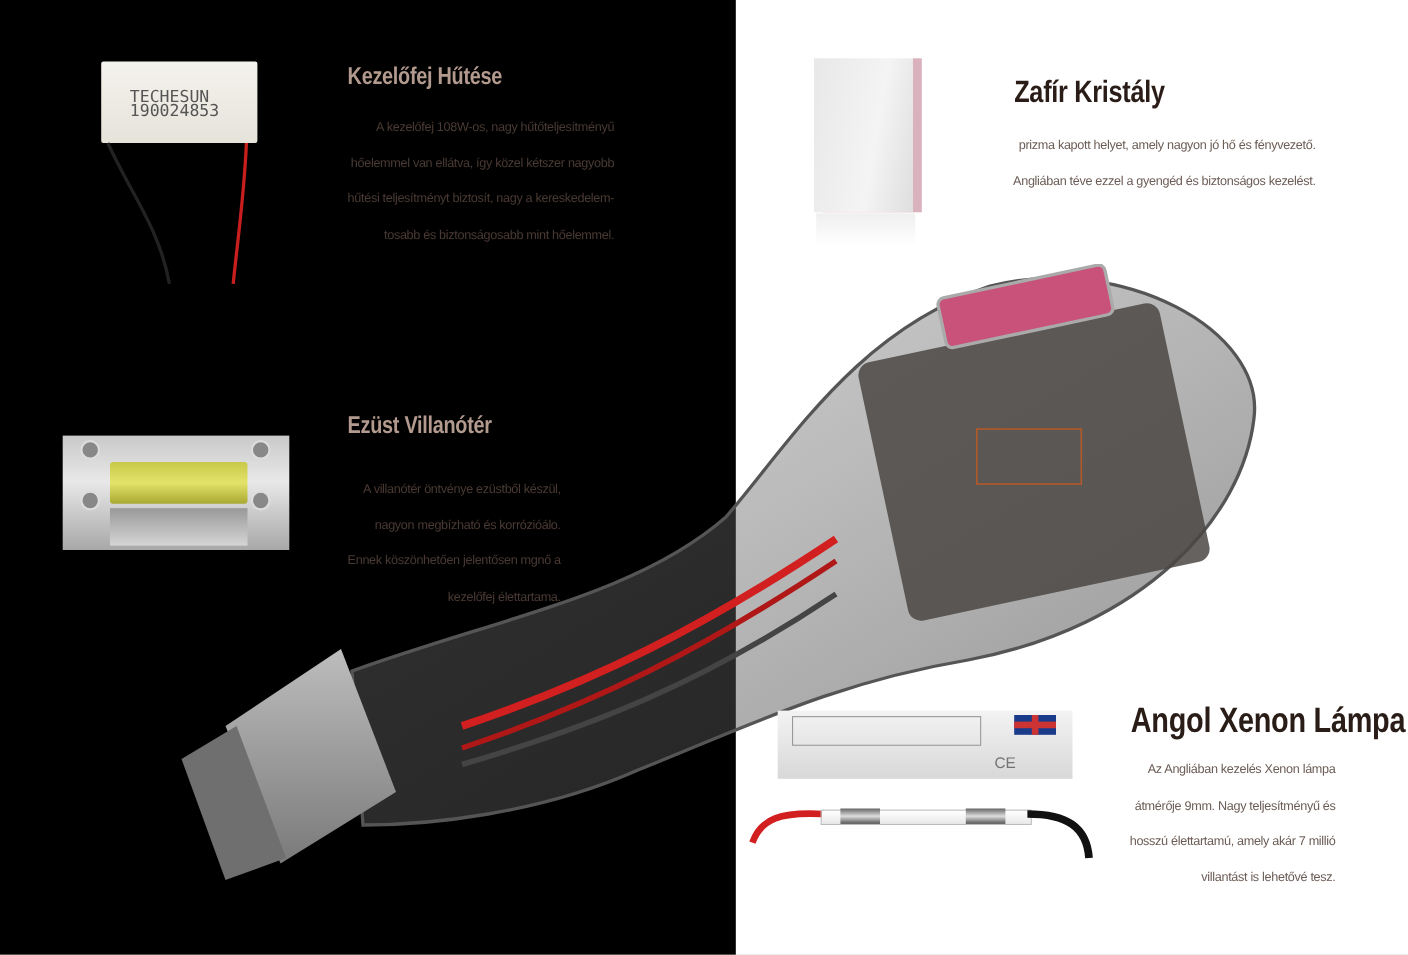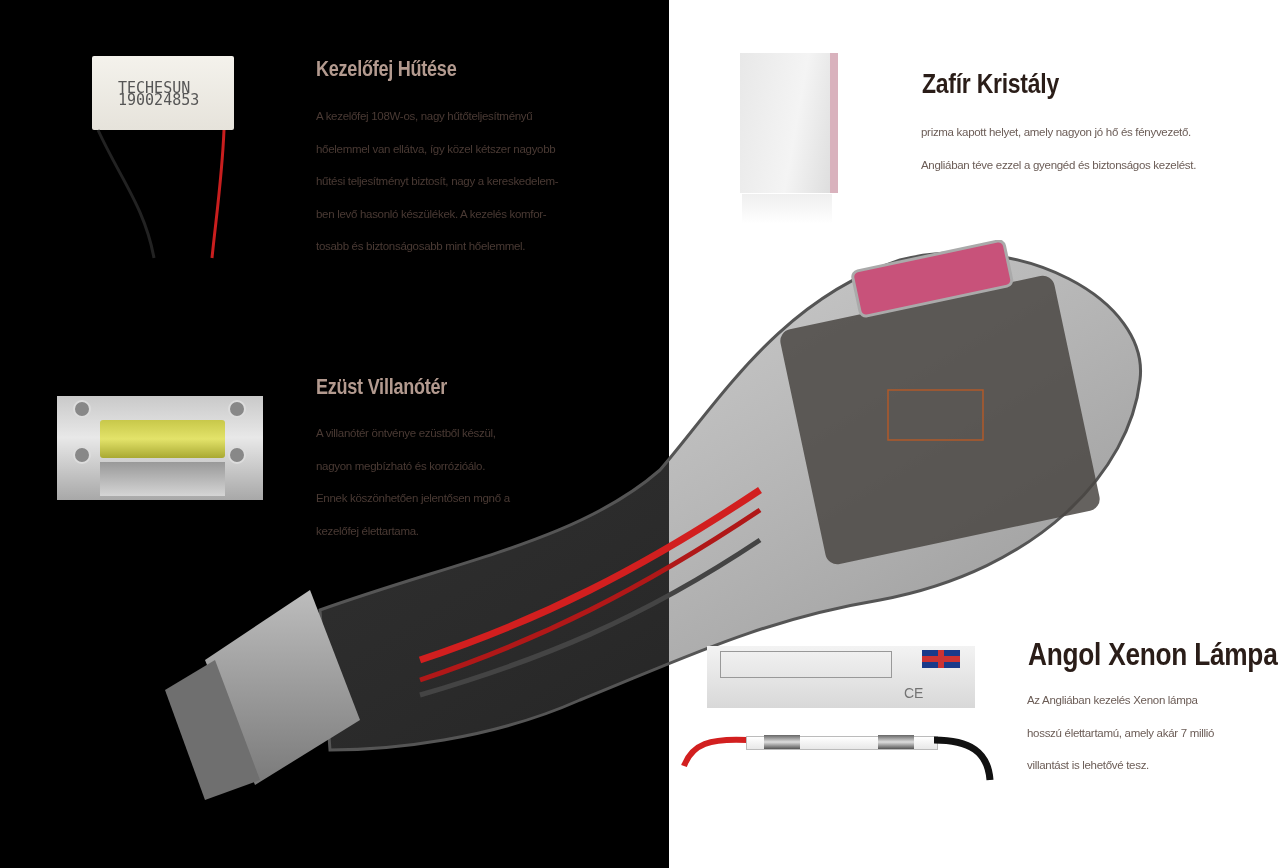--- a/index.html
+++ b/index.html
@@ -5,21 +5,21 @@
   html,body{margin:0;padding:0;}
   body{width:1280px;height:868px;position:relative;overflow:hidden;font-family:"Liberation Sans",sans-serif;background:#fff;}
   .bg-left{position:absolute;left:0;top:0;width:669px;height:868px;background:#000;}
   .bg-right{position:absolute;left:669px;top:0;width:611px;height:868px;background:#fff;}
   .title{position:absolute;font-family:"Liberation Sans",sans-serif;font-weight:bold;transform:scaleX(0.82);transform-origin:left center;white-space:nowrap;letter-spacing:-0.3px;}
   .title.dark-bg{color:#b39a8f;font-size:22px;}
   .title.light-bg{color:#2a1d18;}
   .para{position:absolute;font-size:11.5px;line-height:32.5px;white-space:nowrap;letter-spacing:-0.3px;}
   .para.dark-bg{color:#4a3a34;}
   .para.light-bg{color:#6b5c56;}
-  .para span{display:block;}
+  .para span{display:block;text-align:right;}
   .img{position:absolute;}
   
   .peltier-body{position:absolute;left:92px;top:56px;width:142px;height:74px;background:linear-gradient(#f4f2ec,#e6e3db);border-radius:2px;}
   .peltier-text{position:absolute;left:118px;top:82px;font-family:"DejaVu Sans Mono",monospace;font-size:15px;line-height:12px;color:#555;}
   
   .chamber{position:absolute;left:57px;top:396px;width:206px;height:104px;background:linear-gradient(#c9c9c9,#e8e8e8 40%,#a8a8a8);}
   .chamber-window{position:absolute;left:100px;top:420px;width:125px;height:38px;background:linear-gradient(#c8c84a,#e3e36a,#a9a932);border-radius:3px;}
   .chamber-slot{position:absolute;left:100px;top:462px;width:125px;height:34px;background:linear-gradient(#999,#d5d5d5);}
   .bolt{position:absolute;width:14px;height:14px;border-radius:50%;background:#888;border:2px solid #ddd;}
   
@@ -53,36 +53,35 @@
     <path d="M8 2 C 30 50, 55 80, 64 130" stroke="#222" stroke-width="3" fill="none"></path>
     <path d="M134 2 C 132 50, 126 90, 122 130" stroke="#c81e1e" stroke-width="3" fill="none"></path>
   </svg>
 </div>
 
 <div class="title dark-bg" style="left:316px;top:56px;">Kezelőfej Hűtése</div>
 <div class="para dark-bg" style="left:316px;top:100px;">
   <span>A kezelőfej 108W-os, nagy hűtőteljesítményű</span>
   <span>hőelemmel van ellátva, így közel kétszer nagyobb</span>
   <span>hűtési teljesítményt biztosít, nagy a kereskedelem-</span>
-  <span>ben levő hasonló készülékek. A kezelés komfor-</span>
   <span>tosabb és biztonságosabb mint hőelemmel.</span>
 </div>
 
 <div>
   <div class="chamber"></div>
   <div class="chamber-window"></div>
   <div class="chamber-slot"></div>
   <div class="bolt" style="left:73px;top:400px"></div>
   <div class="bolt" style="left:73px;top:446px"></div>
   <div class="bolt" style="left:228px;top:400px"></div>
   <div class="bolt" style="left:228px;top:446px"></div>
 </div>
 
 <div class="title dark-bg" style="left:316px;top:374px;">Ezüst Villanótér</div>
-<div class="para dark-bg" style="left:316px;top:417px;">
+<div class="para dark-bg" style="left:316px;top:429px;">
   <span>A villanótér öntvénye ezüstből készül,</span>
   <span>nagyon megbízható és korrózióálo.</span>
   <span>Ennek köszönhetően jelentősen mgnő a</span>
   <span>kezelőfej élettartama.</span>
 </div>
 
 <div>
   <div class="crystal"></div>
   <div class="crystal-base"></div>
 </div>
@@ -127,15 +126,16 @@
   <div class="lamp-cap" style="left:764px"></div>
   <div class="lamp-cap" style="left:878px"></div>
   <svg class="img" style="left:930px;top:730px" width="70" height="55">
     <path d="M4 10 C 40 10, 58 22, 60 50" stroke="#111" stroke-width="7" fill="none"></path>
   </svg>
 </div>
 
 <div class="title light-bg" style="left:1028px;top:636px;font-size:32px;">Angol Xenon Lámpa</div>
 <div class="para light-bg" style="left:1027px;top:684px;">
   <span>Az Angliában kezelés Xenon lámpa</span>
+  <span>átmérője 9mm. Nagy teljesítményű és</span>
   <span>hosszú élettartamú, amely akár 7 millió</span>
   <span>villantást is lehetővé tesz.</span>
 </div>
 
 </body></html>

